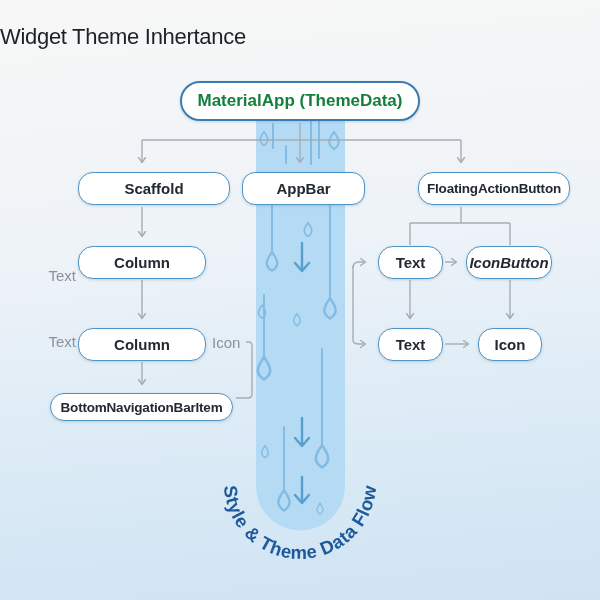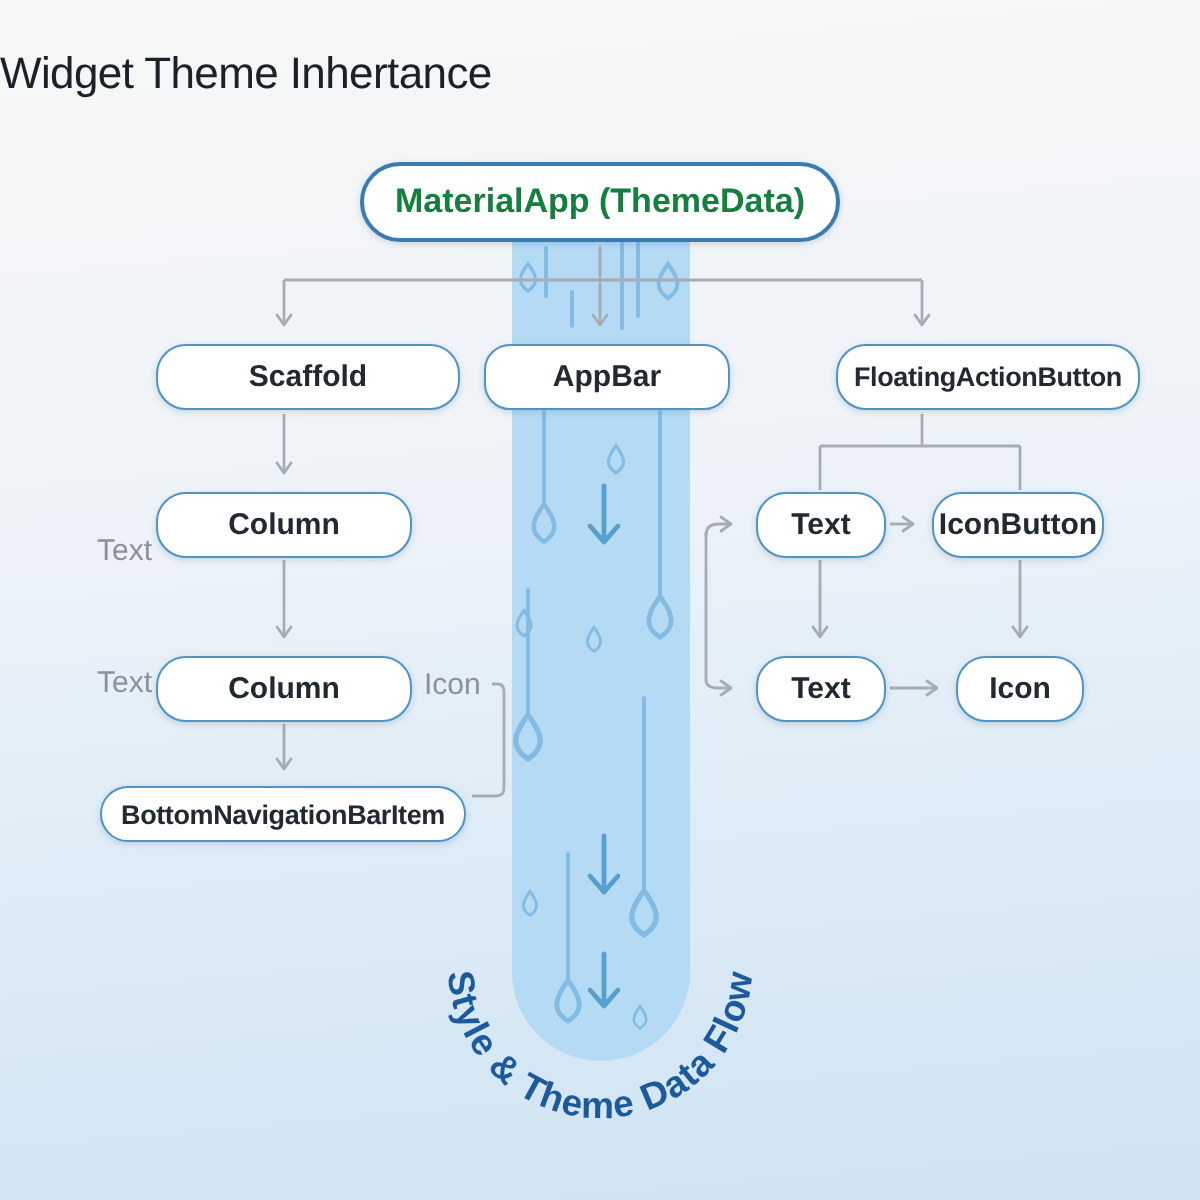--- a/index.html
+++ b/index.html
@@ -25,21 +25,21 @@
     left:180px;top:81px;width:240px;height:40px;border-radius:20px;
     border:2px solid #3a7cb2;color:#15803d;font-size:17px;
   }
   #node-scaffold   {left:78px; top:172px;width:152px;height:33px;}
   #node-appbar     {left:242px;top:172px;width:123px;height:33px;border-radius:13px;}
   #node-fab        {left:385px;top:172px;width:152px;height:33px;margin-left:33px;}
   #node-column1    {left:78px; top:246px;width:128px;height:33px;}
   #node-column2    {left:78px; top:328px;width:128px;height:33px;}
   #node-bottomnav  {left:50px; top:393px;width:183px;height:28px;}
   #node-text1      {left:378px;top:246px;width:65px; height:33px;}
-  #node-iconbutton {left:466px;top:246px;width:86px; height:33px;}
+  #node-iconbutton {left:466px;top:246px;width:86px; height:33px;font-style:italic;}
   #node-text2      {left:378px;top:328px;width:65px; height:33px;}
   #node-icon       {left:478px;top:328px;width:64px; height:33px;}
   .annotation{
     position:absolute;font-size:15px;color:#8b9199;line-height:20px;
   }
   #label-text1{left:34px;top:266px;width:42px;text-align:right;}
   #label-text2{left:34px;top:332px;width:42px;text-align:right;}
   #label-icon {left:212px;top:333px;width:36px;text-align:left;}
 </style>
 </head>

